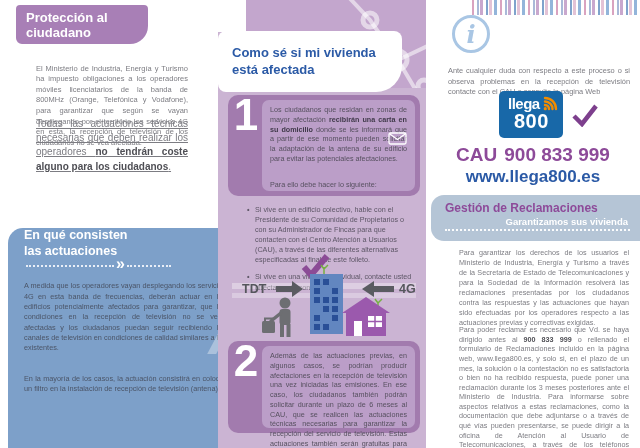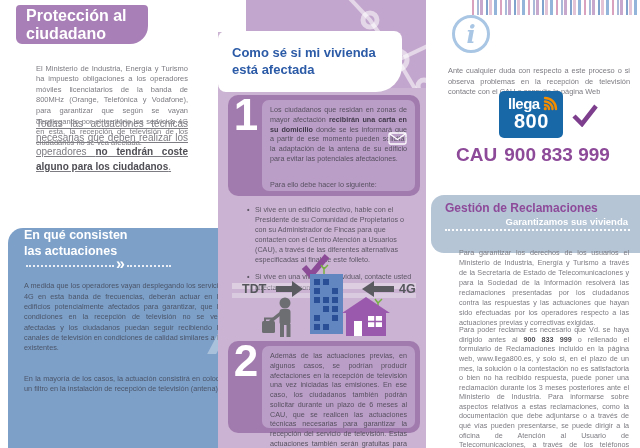--- a/index.html
+++ b/index.html
@@ -3,21 +3,21 @@
 <meta charset="utf-8">
 <style>
   html,body{margin:0;padding:0;background:#e8e8e8;}
   #page{position:relative;width:640px;height:448px;background:#ffffff;overflow:hidden;
         font-family:"Liberation Sans",sans-serif;-webkit-font-smoothing:antialiased;}
   .abs{position:absolute;}
   .just{text-align:justify;}
   
   #left-header{left:16px;top:5px;width:132px;height:39px;background:#a87fb6;
     border-radius:4px 4px 18px 6px;display:flex;align-items:center;padding-left:10px;
-    color:#fff;font-weight:bold;font-size:16px;box-sizing:border-box;}
+    color:#fff;font-weight:bold;font-size:13px;box-sizing:border-box;}
   #left-p1{left:36px;top:56px;width:152px;font-size:7.5px;line-height:1.42;color:#7c7c82;}
   #left-p2{left:36px;top:107px;width:152px;font-size:10px;line-height:1.42;color:#7c7c82;text-decoration:underline;}
   .bold-dark{font-weight:bold;color:#4f4f55;}
   #blue-box{left:8px;top:228px;width:234px;height:220px;background:#7da0c9;
     border-radius:15px 15px 0 0;box-sizing:border-box;padding:0 16px 0 16px;overflow:hidden;}
   #blue-title{color:#ffffff;font-weight:bold;font-size:12.5px;line-height:1.25;}
   #blue-divider{display:flex;align-items:center;margin:3px 0 0 2px;width:158px;}
   .dotseg{border-top:2px dotted #e9eef7;height:0;}
   #dotseg-a{width:88px;}
   #dotseg-b{width:44px;}
@@ -66,21 +66,21 @@
   #logo{left:499px;top:91px;width:64px;height:47px;background:#1868a8;border-radius:5px;color:#fff;}
   #logo-line1{position:absolute;left:9px;top:4px;font-weight:bold;font-size:15px;letter-spacing:-0.5px;text-align:right;}
   #logo-line2{position:absolute;left:15px;top:19px;font-weight:bold;font-size:20px;letter-spacing:0.5px;}
   #logo-signal{position:absolute;right:3px;top:3px;}
   #logo-check{left:571px;top:103px;}
   #cau-line{left:430px;top:144px;width:206px;text-align:center;color:#8d4a99;
     font-weight:bold;font-size:19px;}
   #cau-label{margin-right:7px;}
   #web-line{left:430px;top:167px;width:206px;text-align:center;color:#2b5aa6;
     font-weight:bold;font-size:17px;}
-  #claims-box{left:431px;top:195px;width:209px;height:58px;background:#b5c5d6;
+  #claims-box{left:431px;top:195px;width:209px;height:46px;background:#b5c5d6;
     border-radius:13px 0 0 13px;box-sizing:border-box;padding:6px 10px 0 14px;}
   #claims-title{color:#8d4a99;font-weight:bold;font-size:12px;}
   #claims-subtitle{margin-top:1px;color:#ffffff;font-weight:bold;font-size:9.5px;
     text-align:right;padding-right:2px;border-bottom:2px dotted rgba(255,255,255,0.95);
     padding-bottom:2px;}
   #right-p1{left:459px;top:241px;width:170px;font-size:7.2px;line-height:1.38;color:#7c7c82;}
   #right-p2{left:459px;top:318px;width:170px;font-size:7.2px;line-height:1.33;color:#7c7c82;}
 </style>
 </head>
 <body>
@@ -245,20 +245,21 @@
   <div class="abs" id="logo-check">
     <svg width="28" height="24" viewBox="0 0 28 24">
       <path d="M3 13 L11 21 L25 3" stroke="#7d3f8d" stroke-width="4.5" fill="none"></path>
     </svg>
   </div>
 
   <div class="abs" id="cau-line">
     <span id="cau-label">CAU</span><span>900 833 999</span>
   </div>
 
+  <div class="abs" id="web-line">www.llega800.es</div>
 
   <div class="abs" id="claims-box">
     <div id="claims-title">Gestión de Reclamaciones</div>
     <div id="claims-subtitle">Garantizamos sus vivienda</div>
   </div>
 
   <p class="abs just" id="right-p1">Para garantizar los derechos de los usuarios el Ministerio de Industria, Energía y Turismo a través de la Secretaría de Estado de Telecomunicaciones y para la Sociedad de la Información resolverá las reclamaciones presentadas por los ciudadanos contra las respuestas y las actuaciones que hayan sido efectuadas por los operadores respecto a las actuaciones previas y correctivas exigidas.</p>
 
   <p class="abs just" id="right-p2"><span>Para poder reclamar es necesario que Vd. se haya dirigido antes al </span><span class="bold-dark">900 833 999</span><span> o rellenado el formulario de Reclamaciones incluido en la página web, www.llega800.es, y solo si, en el plazo de un mes, la solución o la contestación no es satisfactoria o bien no ha recibido respuesta, puede poner una reclamación durante los 3 meses posteriores ante el Ministerio de Industria. Para informarse sobre aspectos relativos a estas reclamaciones, como la documentación que debe adjuntarse o a través de qué vías pueden presentarse, se puede dirigir a la oficina de Atención al Usuario de Telecomunicaciones, a través de los teléfonos 901.33.66.99 y 968 010 362 o de la página web www.usuariosteleco.es</span></p>
 

